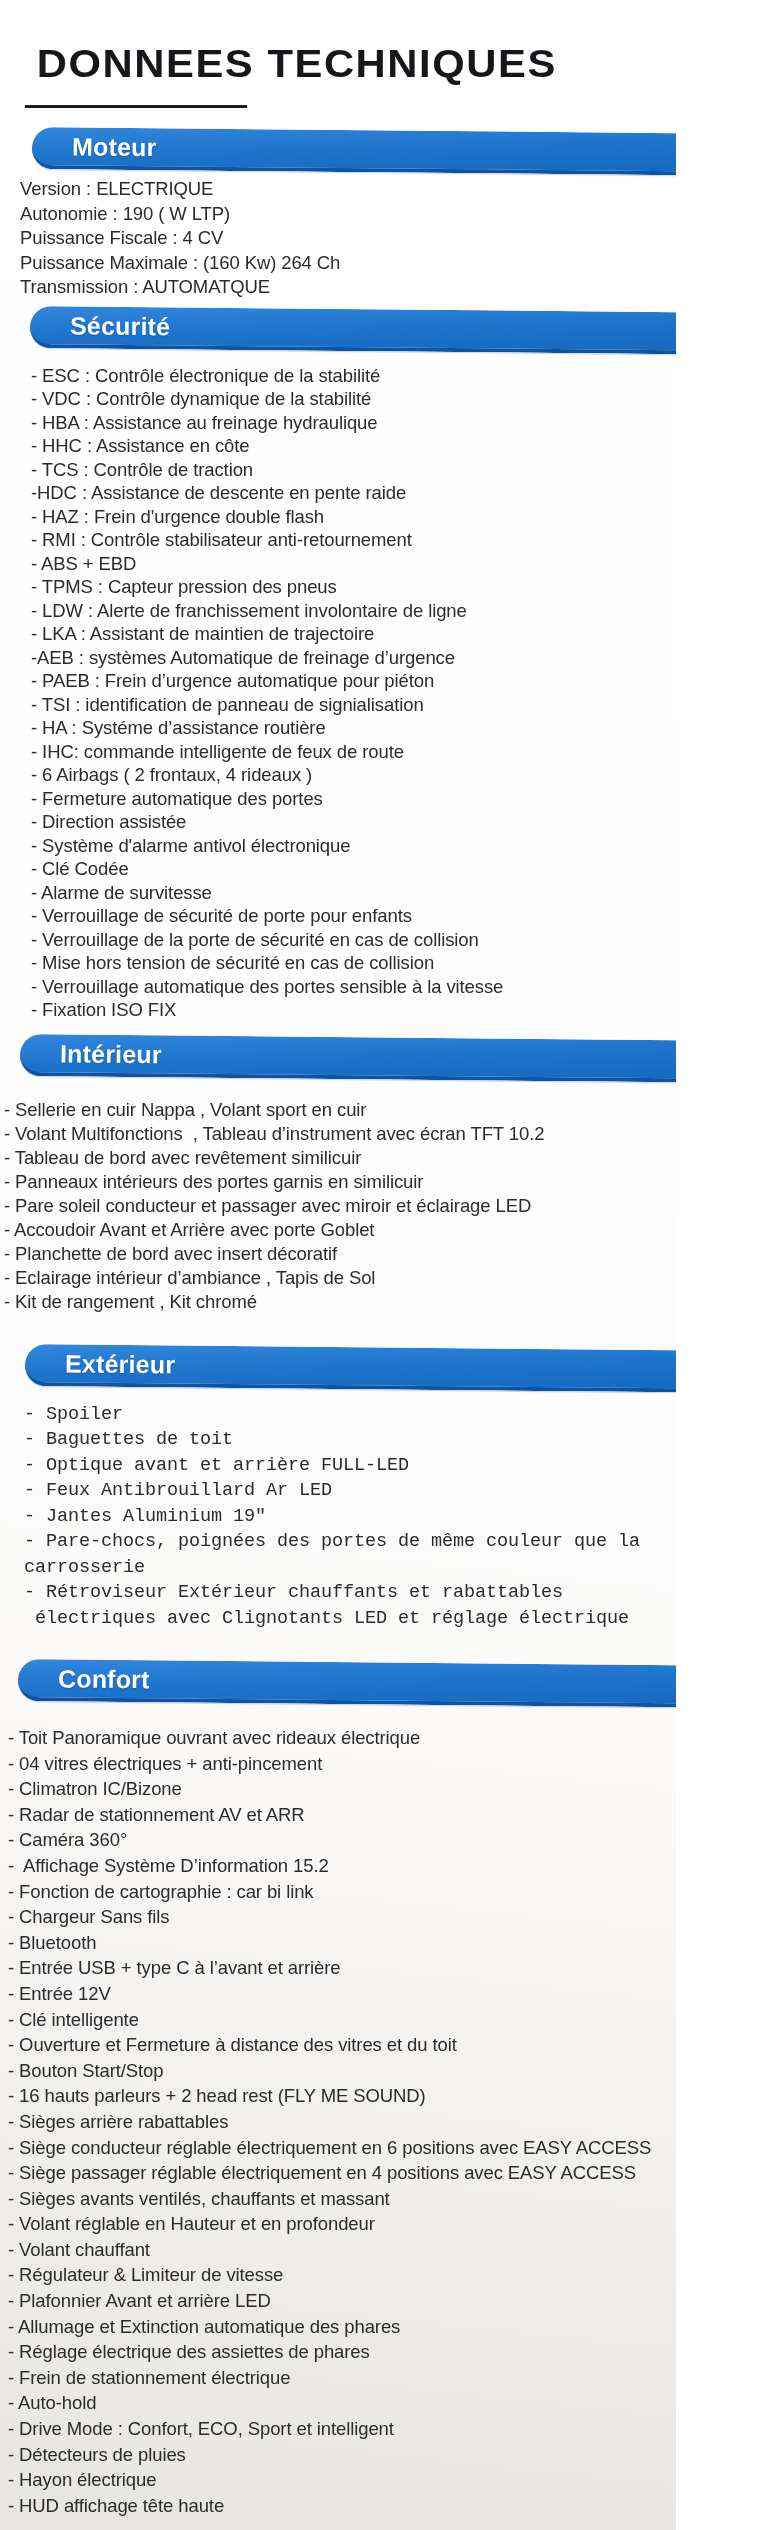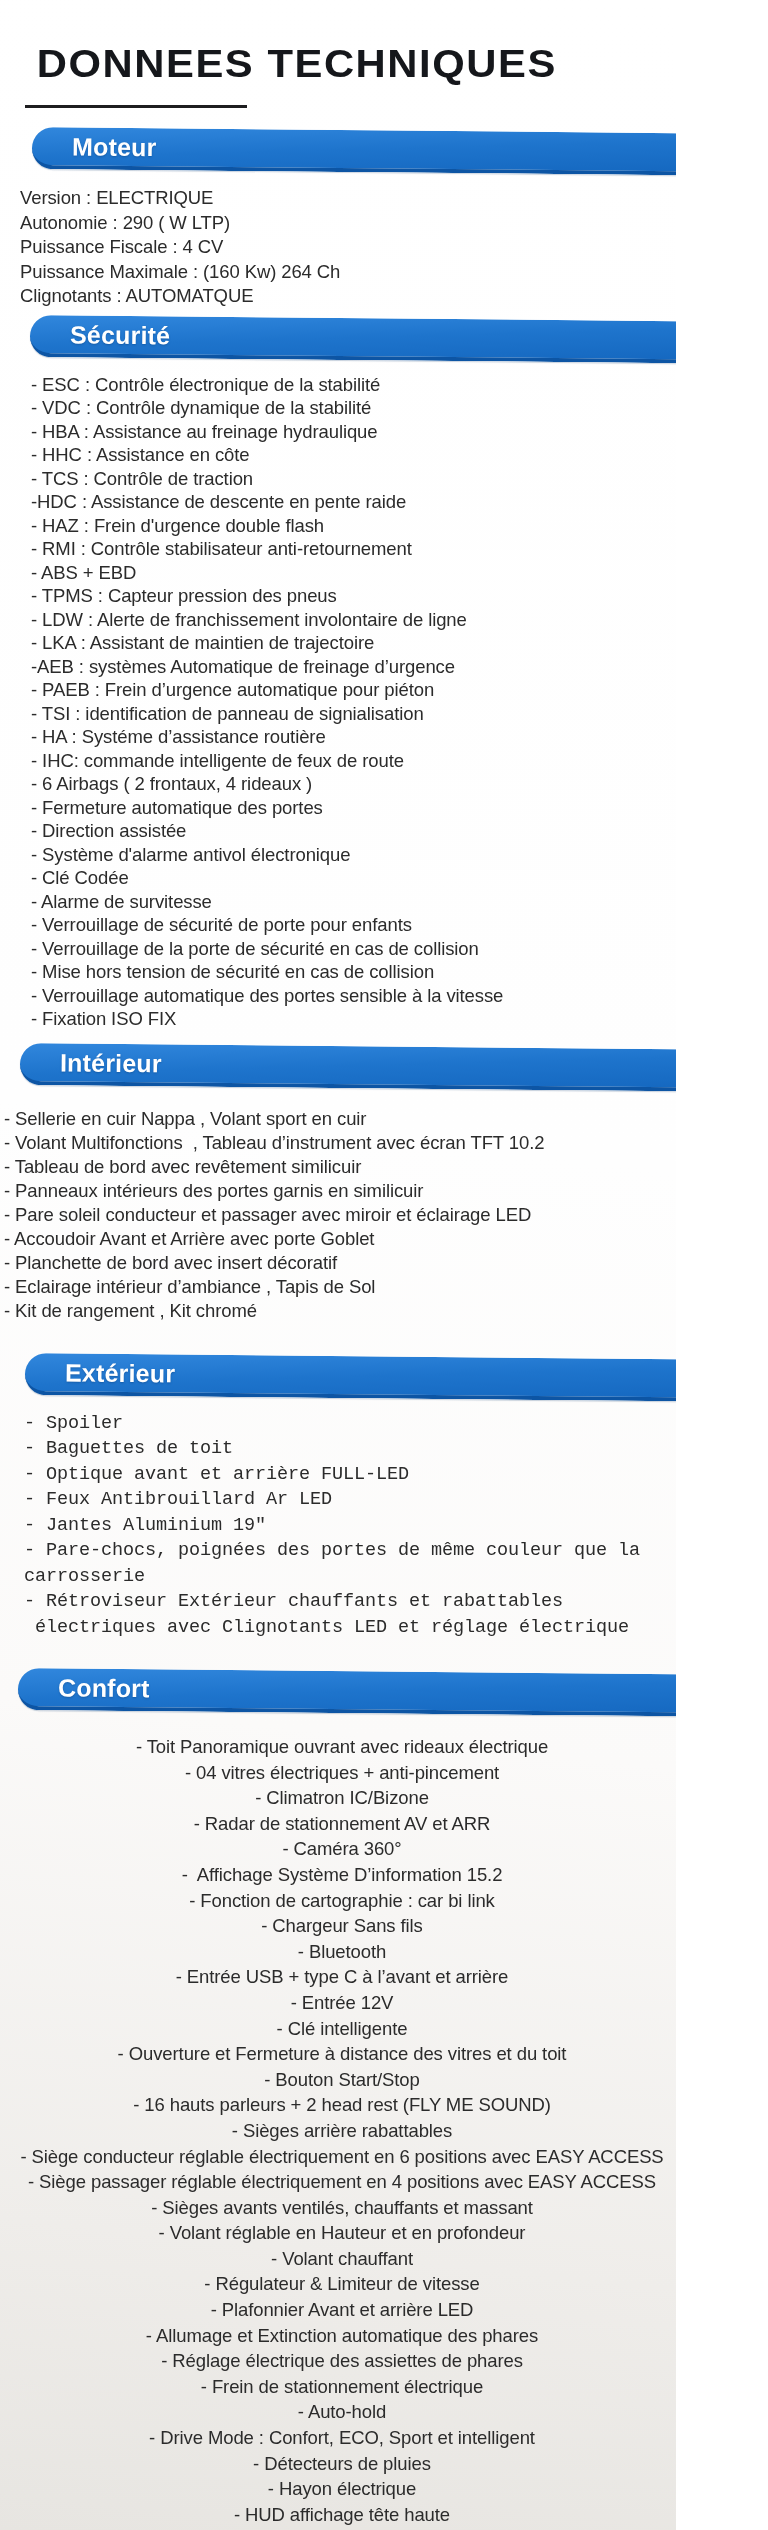--- a/index.html
+++ b/index.html
@@ -67,46 +67,46 @@
     font-size: 18.5px;
     letter-spacing: -0.1px;
     white-space: pre-wrap;
   }
   .line {
     white-space: pre-wrap;
   }
 
   
   .section--moteur   .banner { margin: 19px 0 0 32px; width: 684px; }
-  .section--moteur   .list   { padding: 17px 0 0 20px; line-height: 24.5px; }
+  .section--moteur   .list   { padding: 8px 0 0 20px; line-height: 24.5px; }
 
   .section--securite .banner { margin: 6px 0 0 30px;  width: 688px; }
   .section--securite .list   { padding: 16px 0 0 31px; line-height: 23.5px; }
 
   .section--interieur .banner { margin: 12px 0 0 20px; width: 700px; }
   .section--interieur .list   { padding: 22px 0 0 4px; line-height: 24px; }
 
   .section--exterieur .banner { margin: 30px 0 0 25px; width: 743px; border-radius: 21px 0 0 21px; }
   .section--exterieur .list   { padding: 16px 0 0 24px; line-height: 25.5px; font-family: Liberation Mono, monospace; }
 
   .section--confort  .banner { margin: 28px 0 0 18px; width: 750px; border-radius: 21px 0 0 21px; }
-  .section--confort  .list   { padding: 24px 0 0 8px; line-height: 25.6px; text-align: center; }
+  .section--confort  .list   { padding: 24px 0 0 8px; line-height: 25.6px; }
 </style>
 </head>
 <body>
 
 <div class="page">
   <h1 class="page-title">DONNEES TECHNIQUES</h1>
   <div class="title-underline"></div>
   <div id="sections">
   <section class="section section--moteur">
     <div class="banner">
       <span class="banner-label">Moteur</span>
     </div>
-    <div class="list"><div class="line">Version : ELECTRIQUE</div><div class="line">Autonomie : 290 ( W LTP)</div><div class="line">Puissance Fiscale : 4 CV</div><div class="line">Puissance Maximale : (160 Kw) 264 Ch</div><div class="line">Clignotants : AUTOMATQUE</div></div>
+    <div class="list"><div class="line">Version : ELECTRIQUE</div><div class="line">Autonomie : 190 ( W LTP)</div><div class="line">Puissance Fiscale : 4 CV</div><div class="line">Puissance Maximale : (160 Kw) 264 Ch</div><div class="line">Transmission : AUTOMATQUE</div></div>
   </section>
 
   <section class="section section--securite">
     <div class="banner">
       <span class="banner-label">Sécurité</span>
     </div>
     <div class="list"><div class="line">- ESC : Contrôle électronique de la stabilité</div><div class="line">- VDC : Contrôle dynamique de la stabilité</div><div class="line">- HBA : Assistance au freinage hydraulique</div><div class="line">- HHC : Assistance en côte</div><div class="line">- TCS : Contrôle de traction</div><div class="line">-HDC : Assistance de descente en pente raide</div><div class="line">- HAZ : Frein d'urgence double flash</div><div class="line">- RMI : Contrôle stabilisateur anti-retournement</div><div class="line">- ABS + EBD</div><div class="line">- TPMS : Capteur pression des pneus</div><div class="line">- LDW : Alerte de franchissement involontaire de ligne</div><div class="line">- LKA : Assistant de maintien de trajectoire</div><div class="line">-AEB : systèmes Automatique de freinage d’urgence</div><div class="line">- PAEB : Frein d’urgence automatique pour piéton</div><div class="line">- TSI : identification de panneau de signialisation</div><div class="line">- HA : Systéme d’assistance routière</div><div class="line">- IHC: commande intelligente de feux de route</div><div class="line">- 6 Airbags ( 2 frontaux, 4 rideaux )</div><div class="line">- Fermeture automatique des portes</div><div class="line">- Direction assistée</div><div class="line">- Système d'alarme antivol électronique</div><div class="line">- Clé Codée</div><div class="line">- Alarme de survitesse</div><div class="line">- Verrouillage de sécurité de porte pour enfants</div><div class="line">- Verrouillage de la porte de sécurité en cas de collision</div><div class="line">- Mise hors tension de sécurité en cas de collision</div><div class="line">- Verrouillage automatique des portes sensible à la vitesse</div><div class="line">- Fixation ISO FIX</div></div>
   </section>
 
   <section class="section section--interieur">

